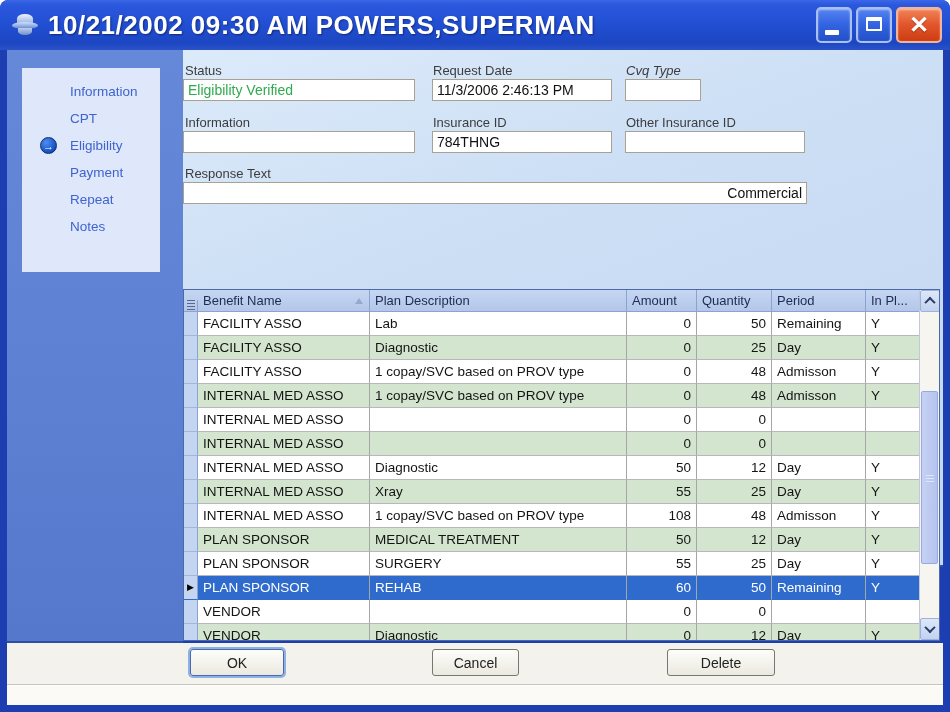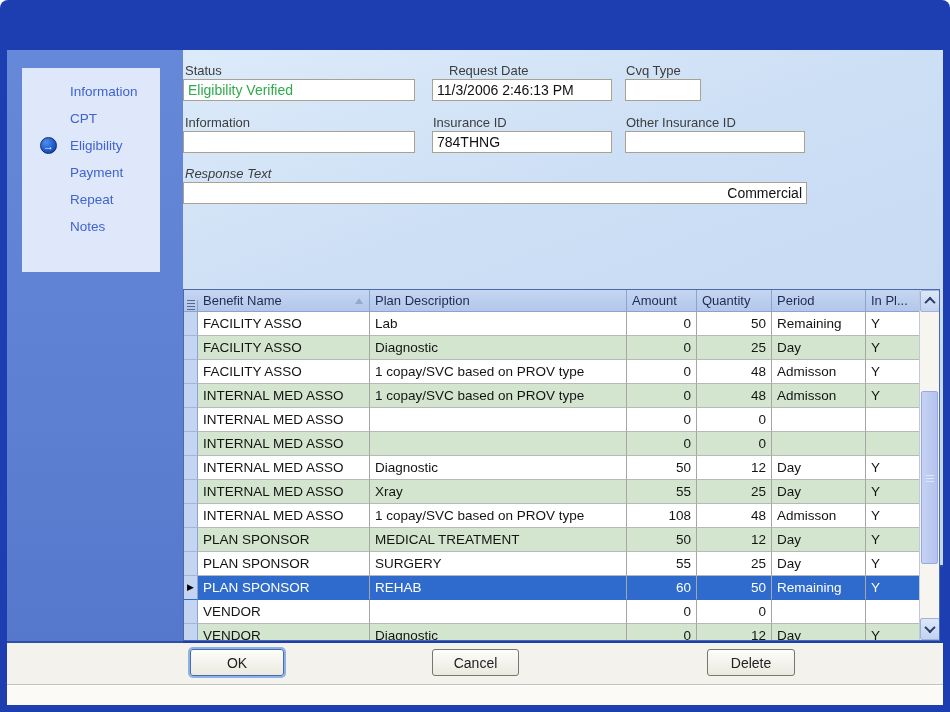--- a/index.html
+++ b/index.html
@@ -122,59 +122,78 @@
   .divider { position:absolute; left:0; top:41px; width:100%; height:2px;
     border-top:1px solid #c4c4bc; border-bottom:1px solid #ffffff; }
   .status-strip { position:absolute; left:0; top:43px; width:100%; height:19px; background:#fbfaf6; }
   .btn {
     position:absolute; top:6px; height:27px; background:linear-gradient(180deg,#fdfdfa,#ebe9df);
     border:1px solid #77776b; border-radius:3px; font-family:"Liberation Sans",sans-serif;
     font-size:14px; color:#222; cursor:pointer; padding:0 10px;
   }
   .btn.ok { left:183px; width:94px; box-shadow:0 0 0 2px #8cb0e8; border-color:#4a6aa8; }
   .btn.cancel { left:425px; width:87px; }
-  .btn.delete { left:700px; width:88px; }
+  .btn.delete { left:660px; width:108px; }
 </style>
 </head>
 <body>
 
 <div class="window">
 
+  <div class="titlebar">
+    <div class="win-icon">
+      <div class="saucer-top"></div>
+        <div class="saucer-mid"></div>
+        <div class="saucer-bot"></div>
+    </div>
+    <div class="title-text">10/21/2002 09:30 AM POWERS,SUPERMAN</div>
+    <div class="win-btns">
+      <div class="win-btn">
+          <div class="glyph-min"></div>
+        </div>
+      <div class="win-btn">
+          <div class="glyph-max"></div>
+        </div>
+      <div class="win-btn close">
+          <span class="glyph-close">✕</span>
+        </div>
+    </div>
+  </div>
 
   <div class="left-region">
     <div class="sidebar-panel">
       <div class="nav-item"><span>Information</span></div>
       <div class="nav-item"><span>CPT</span></div>
       <div class="nav-item">
         <span class="nav-icon">→</span>
         <span>Eligibility</span>
       </div>
       <div class="nav-item"><span>Payment</span></div>
       <div class="nav-item"><span>Repeat</span></div>
       <div class="nav-item"><span>Notes</span></div>
     </div>
   </div>
 
   <div class="main-region">
 
     <span class="fld-label" style="left:2px;top:13px;">Status</span>
     <input class="fld green-text" style="left: 0px; top: 29px; width: 232px;" value="Eligibility Verified">
-    <span class="fld-label" style="left:250px;top:13px;margin-left:16px;">Request Date</span>
+    <span class="fld-label" style="left:250px;top:13px;">Request Date</span>
     <input class="fld" style="left: 249px; top: 29px; width: 180px;" value="11/3/2006 2:46:13 PM">
-    <span class="fld-label" style="left:443px;top:13px;">Cvq Type</span>
+    <span class="fld-label" style="left:443px;top:13px;font-style:italic;">Cvq Type</span>
     <input class="fld" style="left: 442px; top: 29px; width: 76px;" value="">
 
     <span class="fld-label" style="left:2px;top:65px;">Information</span>
     <input class="fld" style="left: 0px; top: 81px; width: 232px;" value="">
     <span class="fld-label" style="left:250px;top:65px;">Insurance ID</span>
     <input class="fld" style="left: 249px; top: 81px; width: 180px;" value="784THNG">
     <span class="fld-label" style="left:443px;top:65px;">Other Insurance ID</span>
     <input class="fld" style="left: 442px; top: 81px; width: 180px;" value="">
 
-    <span class="fld-label" style="left:2px;top:116px;font-style:italic;">Response Text</span>
+    <span class="fld-label" style="left:2px;top:116px;">Response Text</span>
     <input class="fld" style="left: 0px; top: 132px; width: 624px; text-align: right;" value="Commercial">
 
     <div class="grid">
       <div class="thead">
         <div class="th sel c-sel">
             <span class="selector-icon"></span>
           </div>
         <div class="th c-benefit"><span>Benefit Name</span><span class="sort-asc"></span></div>
         <div class="th c-plan"><span>Plan Description</span></div>
         <div class="th c-amount"><span>Amount</span></div>

